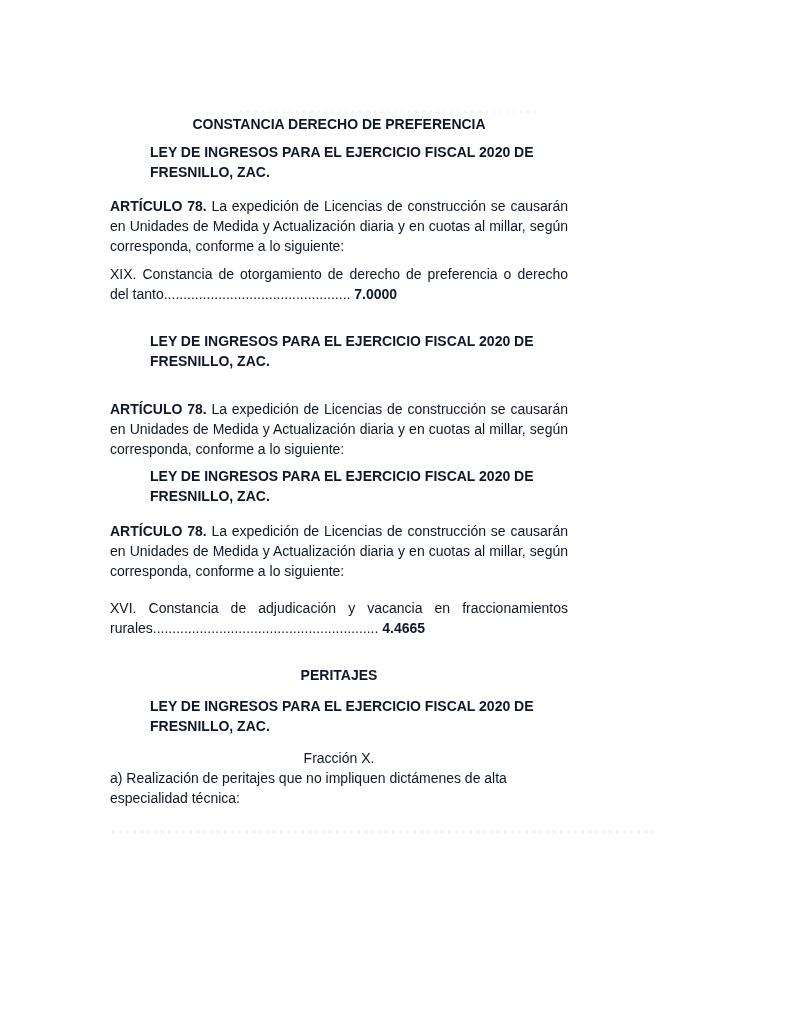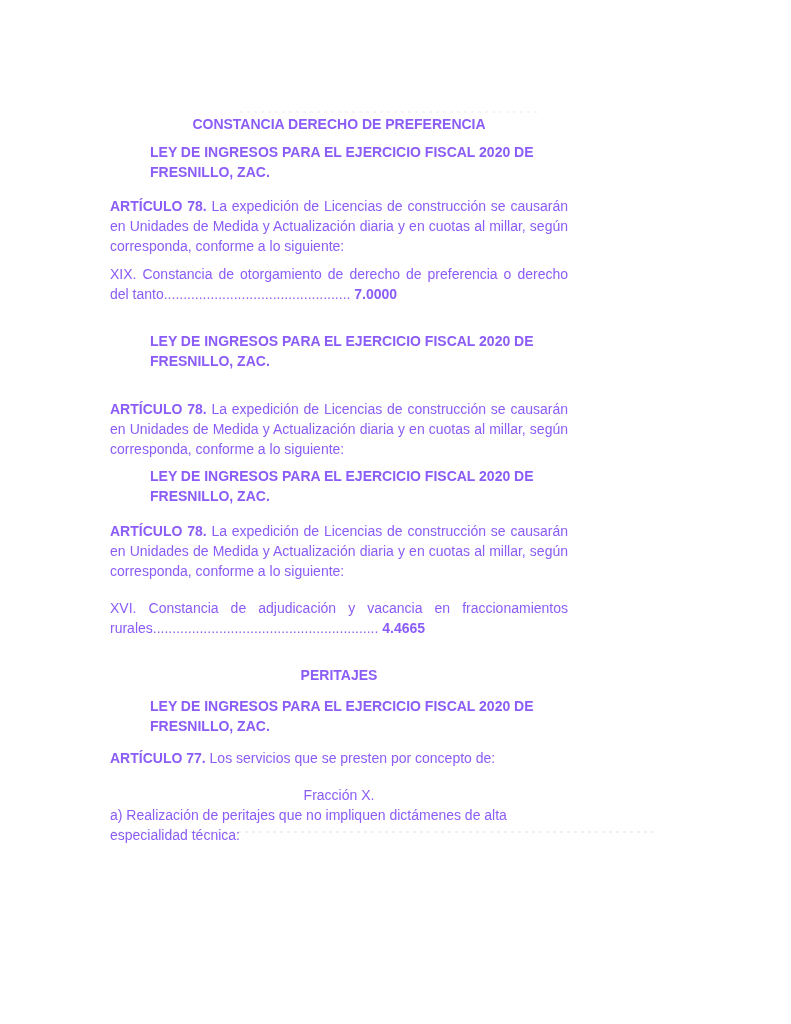--- a/index.html
+++ b/index.html
@@ -1,21 +1,21 @@
 <!DOCTYPE html>
 <html><head>
 <meta charset="utf-8">
 <style>
   * { margin:0; padding:0; box-sizing:border-box; }
   html,body { background:#ffffff; }
   .page {
     position:relative;
     width:682px; height:1024px;
     background:#ffffff;
-    color:#8b5cf6;
+    color:#0f172a;
     font-family:"Liberation Sans","DejaVu Sans",sans-serif;
     font-size:14px;
     line-height:20px;
     overflow:hidden;
   }
   .content { padding:114px 114px 0 110px; }
   p { margin:0; }
   .h-center { font-weight:bold; text-align:center; }
   .h-left  { font-weight:bold;padding-left:40px; }
   .just    { text-align:justify; }
@@ -57,21 +57,20 @@
     <p class="h-left mb15">LEY DE INGRESOS PARA EL EJERCICIO FISCAL 2020 DE FRESNILLO, ZAC.</p>
 
     <p class="just mb17"><b>ARTÍCULO 78.</b> <span>La expedición de Licencias de construcción se causarán en Unidades de Medida y Actualización diaria y en cuotas al millar, según corresponda, conforme a lo siguiente:</span></p>
 
     <p class="just mb27"><span>XVI. Constancia de adjudicación y vacancia en fraccionamientos rurales</span><span class="dots">..........................................................</span> <b>4.4665</b></p>
 
     <p class="h-center mb11">PERITAJES</p>
 
     <p class="h-left mb12">LEY DE INGRESOS PARA EL EJERCICIO FISCAL 2020 DE FRESNILLO, ZAC.</p>
 
-    <p class="mb17"><b>ARTÍCULO 77.</b> <span>Los servicios que se presten por concepto de:</span></p>
 
     <p class="mb6">Fracción X.</p>
 
     <p>a) Realización de peritajes que no impliquen dictámenes de alta especialidad técnica:</p>
 
   </div>
 
   <div class="artifact a-bottom"></div>
 </div>
 

